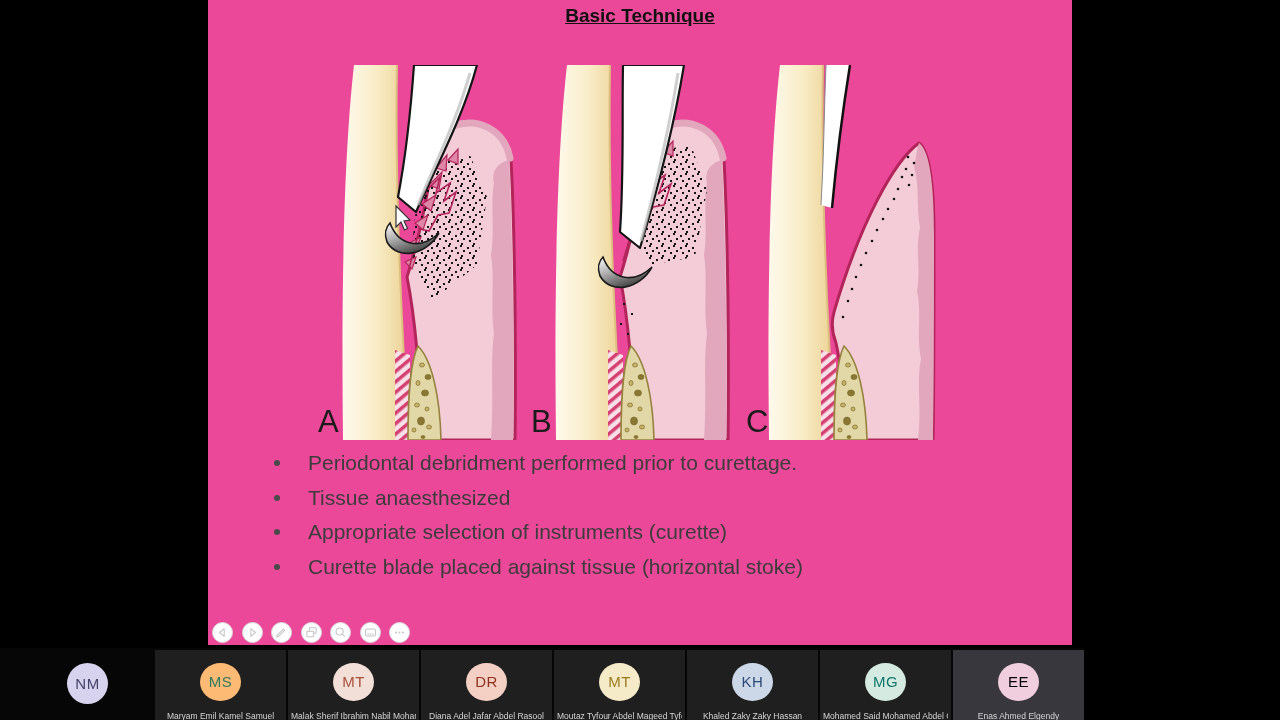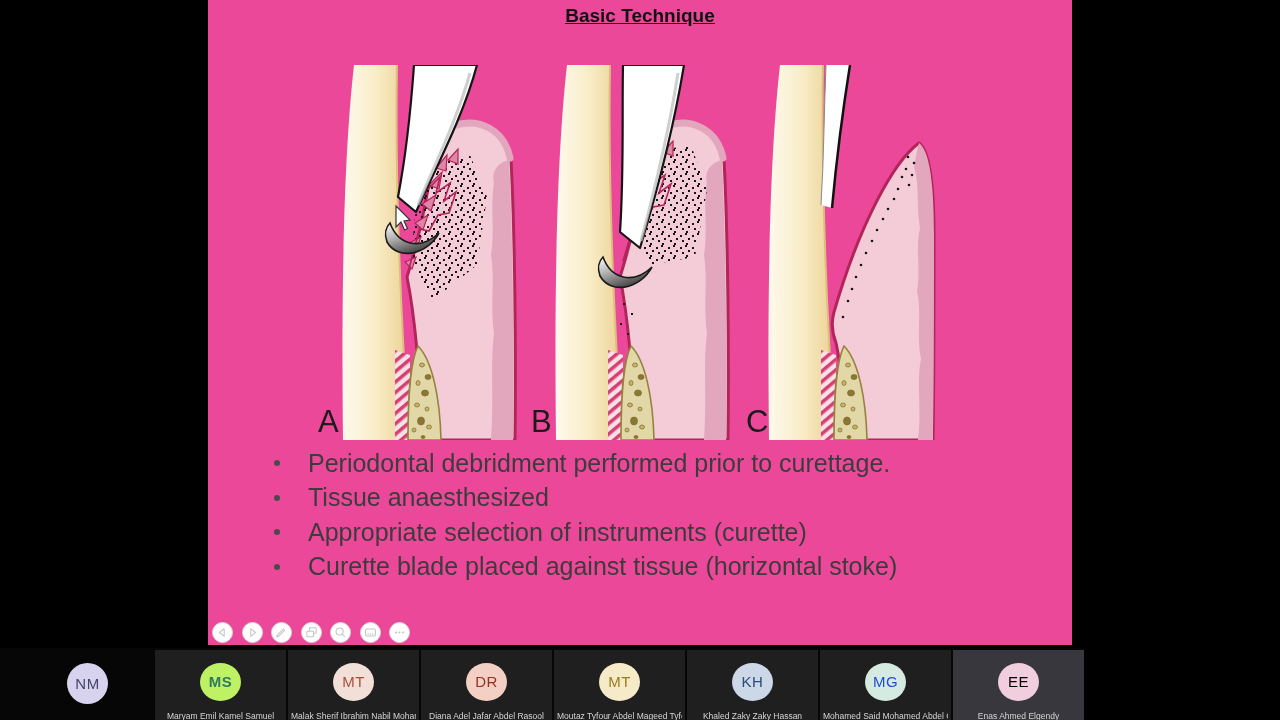--- a/index.html
+++ b/index.html
@@ -21,21 +21,21 @@
     position:absolute;top:404px;font-size:31px;color:#1b1b1b;
     font-family:"Liberation Sans", sans-serif;
   }
   
   .bullets{position:absolute;left:60px;top:446px;width:790px;}
   .bullet-row{display:flex;align-items:center;height:34.5px;}
   .bdot{
     width:6px;height:6px;border-radius:50%;background:#4a4a4a;
     margin-left:6px;margin-right:28px;flex:none;
   }
-  .btxt{font-size:25px;color:#3c3c3c;white-space:nowrap;}
+  .btxt{font-size:21px;color:#3c3c3c;white-space:nowrap;}
   
   .ptoolbar{position:absolute;left:4px;top:622px;display:flex;gap:8.5px;}
   .tool{
     width:19px;height:19px;border:1.2px solid #d8d8d8;border-radius:50%;
     background:#fff;display:flex;align-items:center;justify-content:center;
   }
   .tool svg{width:17px;height:17px;}
   
   .pstrip{
     position:absolute;left:0;top:648px;width:1084px;height:72px;
@@ -268,40 +268,40 @@
       </div>
     </div>
 </div>
 
 <div class="pstrip">
     <div class="ptile" style="background: transparent;">
       <div class="pavatar" style="background: rgb(215, 211, 238); color: rgb(70, 67, 106);">NM</div>
       <div class="pname"></div>
     </div>
     <div class="ptile" style="background: rgb(31, 31, 31);">
-      <div class="pavatar" style="background: #bef264; color: rgb(46, 122, 96); font-weight: bold;">MS</div>
+      <div class="pavatar" style="background: #fdba74; color: rgb(46, 122, 96);">MS</div>
       <div class="pname">Maryam Emil Kamel Samuel</div>
     </div>
     <div class="ptile" style="background: rgb(31, 31, 31);">
       <div class="pavatar" style="background: rgb(242, 223, 215); color: rgb(168, 80, 58);">MT</div>
       <div class="pname">Malak Sherif Ibrahim Nabil Moham...</div>
     </div>
     <div class="ptile" style="background: rgb(31, 31, 31);">
       <div class="pavatar" style="background: rgb(244, 207, 196); color: rgb(143, 51, 31);">DR</div>
       <div class="pname">Diana Adel Jafar Abdel Rasool</div>
     </div>
     <div class="ptile" style="background: rgb(31, 31, 31);">
       <div class="pavatar" style="background: rgb(246, 235, 200); color: rgb(154, 124, 32);">MT</div>
       <div class="pname">Moutaz Tyfour Abdel Mageed Tyfour</div>
     </div>
     <div class="ptile" style="background: rgb(31, 31, 31);">
       <div class="pavatar" style="background: rgb(204, 216, 232); color: rgb(45, 76, 120);">KH</div>
       <div class="pname">Khaled Zaky Zaky Hassan</div>
     </div>
     <div class="ptile" style="background: rgb(31, 31, 31);">
-      <div class="pavatar" style="background: rgb(213, 235, 225); color: #1d4ed8;">MG</div>
+      <div class="pavatar" style="background: rgb(213, 235, 225); color: #0f766e;">MG</div>
       <div class="pname">Mohamed Said Mohamed Abdel Gh...</div>
     </div>
     <div class="ptile" style="background: rgb(55, 55, 61);">
       <div class="pavatar" style="background: rgb(241, 206, 221); color: #000000;">EE</div>
       <div class="pname">Enas Ahmed Elgendy</div>
     </div>
   </div>
 
 </body></html>

